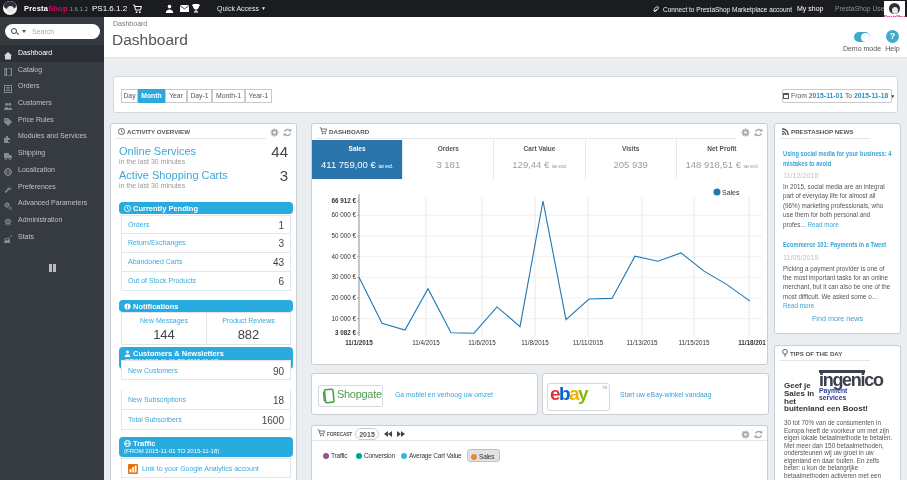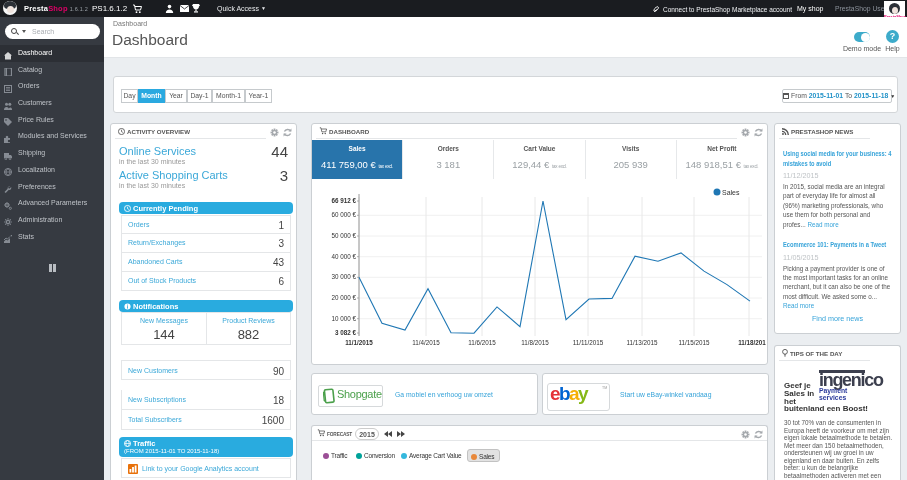--- a/index.html
+++ b/index.html
@@ -362,20 +362,24 @@
       <div class="col">
           <div class="nl">New Messages</div>
           <div class="nv">144</div>
         </div>
       <div class="col r">
           <div class="nl">Product Reviews</div>
           <div class="nv">882</div>
         </div>
     </div>
 
+    <div class="a sechead" style="top:223px;height:22px;"><span class="t"><svg class="hico" width="7" height="7" viewBox="0 0 9 9">
+            <circle cx="4.5" cy="2.6" r="1.8" fill="#fff"></circle>
+            <path d="M0.8 9c0-2.2 1.6-3.6 3.7-3.6S8.2 6.8 8.2 9z" fill="#fff"></path>
+          </svg>Customers &amp; Newsletters</span><div class="d">(FROM 2015-11-01 TO 2015-11-18)</div></div>
     <div class="a lrow" style="top:236px;height:20px;">
         <span class="ll" style="top:6px;">New Customers</span>
         <span class="lv" style="top:5px;">90</span>
       </div>
     <div class="a lrow" style="top:266px;height:20px;border-top:none;">
         <span class="ll" style="top:6px;">New Subscriptions</span>
         <span class="lv" style="top:5px;">18</span>
       </div>
     <div class="a lrow" style="top:286px;height:20px;border-top:none;">
         <span class="ll" style="top:6px;">Total Subscribers</span>

